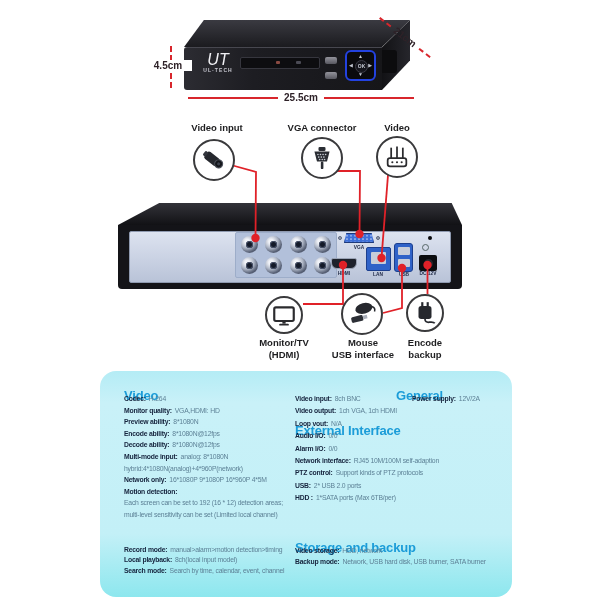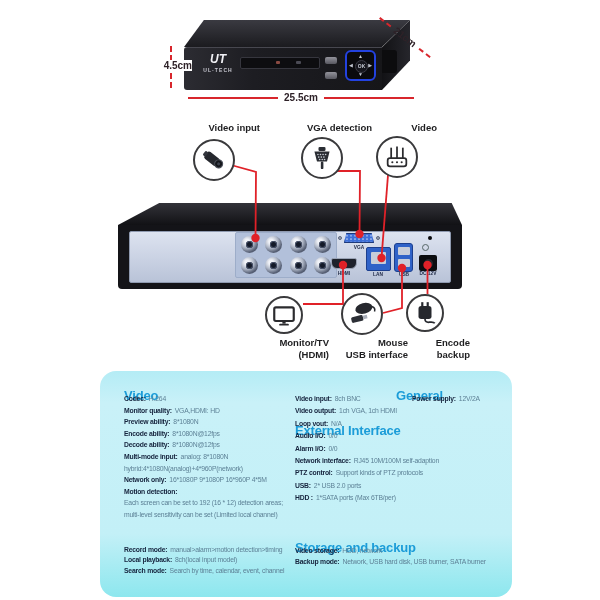--- a/index.html
+++ b/index.html
@@ -12,46 +12,46 @@
     clip-path:polygon(0 100%,8.8% 0,100% 0,87.6% 100%);
     background:linear-gradient(180deg,#3a3a41,#1b1b1f);}
   .fv-side{left:382px;top:20px;width:28px;height:70px;
     clip-path:polygon(0 39%,100% 0,100% 58%,0 100%);
     background:linear-gradient(90deg,#121215,#26262c);}
   .fv-tab{left:382px;top:50px;width:15px;height:23px;background:#0c0c0e;border-radius:0 3px 3px 0;}
   .fv-face{left:184px;top:47px;width:198px;height:43px;border-radius:3px 0 0 3px;
     background:linear-gradient(90deg,#2c2c32,#1d1d22 35%,#161619);
     border-top:1px solid #47474f;box-sizing:border-box;}
   .fv-logo{left:196px;top:54px;width:44px;text-align:center;color:#f0f0f4;}
-  .fv-logo .ut{font-style:italic;font-weight:700;font-size:12px;line-height:11px;}
+  .fv-logo .ut{font-style:italic;font-weight:400;font-size:16px;line-height:11px;}
   .fv-logo .ultech{font-size:5px;font-weight:bold;letter-spacing:1.1px;color:#c9c9d2;margin-top:2px;}
   .fv-display{left:240px;top:57px;width:78px;height:10px;background:#0d0d10;border:1px solid #36363e;border-radius:2px;}
   .fv-led1{left:276px;top:61px;width:4px;height:3px;background:#8a4a42;border-radius:1px;}
   .fv-led2{left:296px;top:61px;width:5px;height:3px;background:#4b4b55;border-radius:1px;}
   .fv-btn{width:12px;height:7px;border-radius:2px;background:linear-gradient(#93939b,#585860);}
   .fv-b1{left:325px;top:57px;} .fv-b2{left:325px;top:72px;}
   .fv-dpad{left:345px;top:50px;width:31px;height:31px;background:#0a0a0d;border:2px solid #2342e0;border-radius:6px;box-sizing:border-box;}
   .fv-dpad span{position:absolute;color:#c2c6d0;font-size:5px;line-height:5px;}
   .dp-up{left:11px;top:2px;} .dp-down{left:11px;bottom:2px;} .dp-left{left:2px;top:11px;} .dp-right{right:2px;top:11px;}
   .dp-ok{left:8px;top:8px;width:11px;height:11px;border-radius:50%;background:#15151b;border:1px solid #3c3c46;
     color:#dadae2;font-size:4.5px;font-weight:bold;display:flex;align-items:center;justify-content:center;}
 
   .dim-text{font-size:10px;font-weight:bold;color:#2e2228;}
   .dim45-line{left:170px;top:46px;height:42px;border-left:2px dashed #d8262c;}
-  .dim45-label{left:144px;top:60px;width:48px;text-align:right;background:#fff;}
+  .dim45-label{left:144px;top:60px;width:48px;text-align:center;background:#fff;}
   .dim255-l{left:188px;top:97px;width:90px;border-top:2px solid #d8262c;}
   .dim255-r{left:324px;top:97px;width:90px;border-top:2px solid #d8262c;}
   .dim255-label{left:279px;top:92px;width:44px;text-align:center;}
   .dim21{left:380px;top:12px;width:72px;display:flex;align-items:center;gap:5px;transform:rotate(38deg);transform-origin:left center;}
   .dim21 .dash{width:14px;border-top:2px dashed #d8262c;}
 
   
   .callout{border-radius:50%;background:#fff;border:2.5px solid #3a3a3c;box-sizing:border-box;
     display:flex;align-items:center;justify-content:center;}
-  .co-label{font-size:9.5px;font-weight:bold;color:#1e1e20;text-align:right;line-height:11.5px;}
+  .co-label{font-size:9.5px;font-weight:bold;color:#1e1e20;text-align:center;line-height:11.5px;}
 
   
   .rv-top{left:118px;top:203px;width:344px;height:22px;
     clip-path:polygon(12% 0,97% 0,100% 100%,0 100%);
     background:linear-gradient(180deg,#333339,#121215);}
   .rv-face{left:118px;top:225px;width:344px;height:64px;background:#141418;border-radius:0 0 4px 4px;}
   .rv-panel{left:129px;top:231px;width:322px;height:52px;border-radius:2px;
     background:linear-gradient(180deg,#dde3f0,#b9c3d8);border:1px solid #8f9ab0;box-sizing:border-box;}
   .bnc-block{left:235px;top:232px;width:102px;height:46px;background:#b2c0da;border:1px solid #9dadc9;border-radius:2px;
     display:grid;grid-template-columns:repeat(4,1fr);grid-template-rows:repeat(2,1fr);place-items:center;box-sizing:border-box;padding:1px;}
@@ -122,21 +122,21 @@
   <div class="abs dim255-l"></div>
   <div class="abs dim255-r"></div>
   <div class="abs dim255-label dim-text">25.5cm</div>
   <div class="abs dim21">
     <span class="dash"></span>
     <span class="dim-text">21cm</span>
     <span class="dash"></span>
   </div>
 
   <div class="abs co-label" style="left:174px;top:122px;width:86px;">Video input</div>
-  <div class="abs co-label" style="left:272px;top:122px;width:100px;">VGA detection</div>
+  <div class="abs co-label" style="left:272px;top:122px;width:100px;">VGA connector</div>
   <div class="abs co-label" style="left:357px;top:122px;width:80px;">Video</div>
 
   <div class="abs rv-top"></div>
   <div class="abs rv-face"></div>
   <div class="abs rv-panel"></div>
   <div class="abs bnc-block">
     <div class="bnc">
         <i></i>
       </div>
     <div class="bnc">

